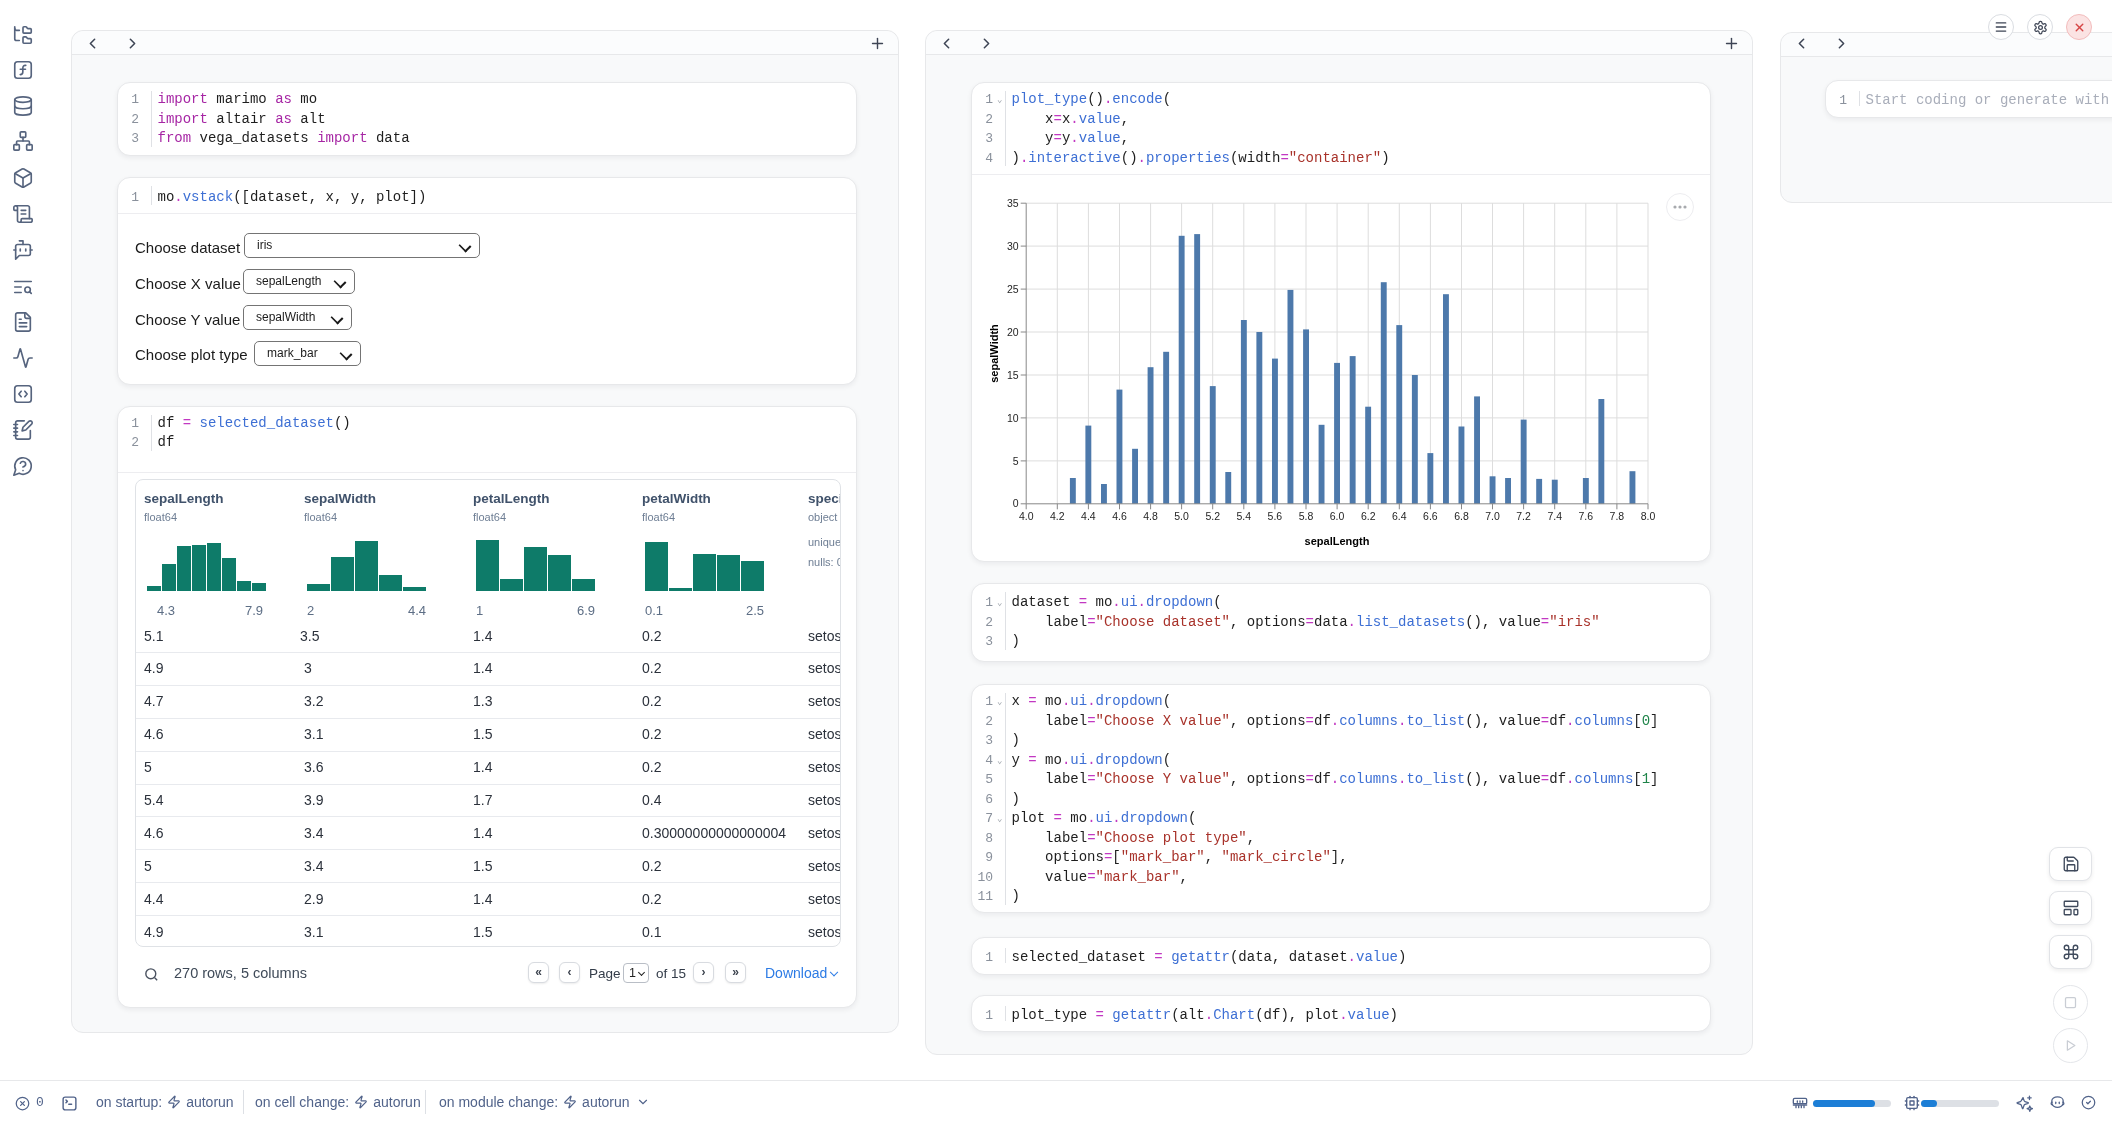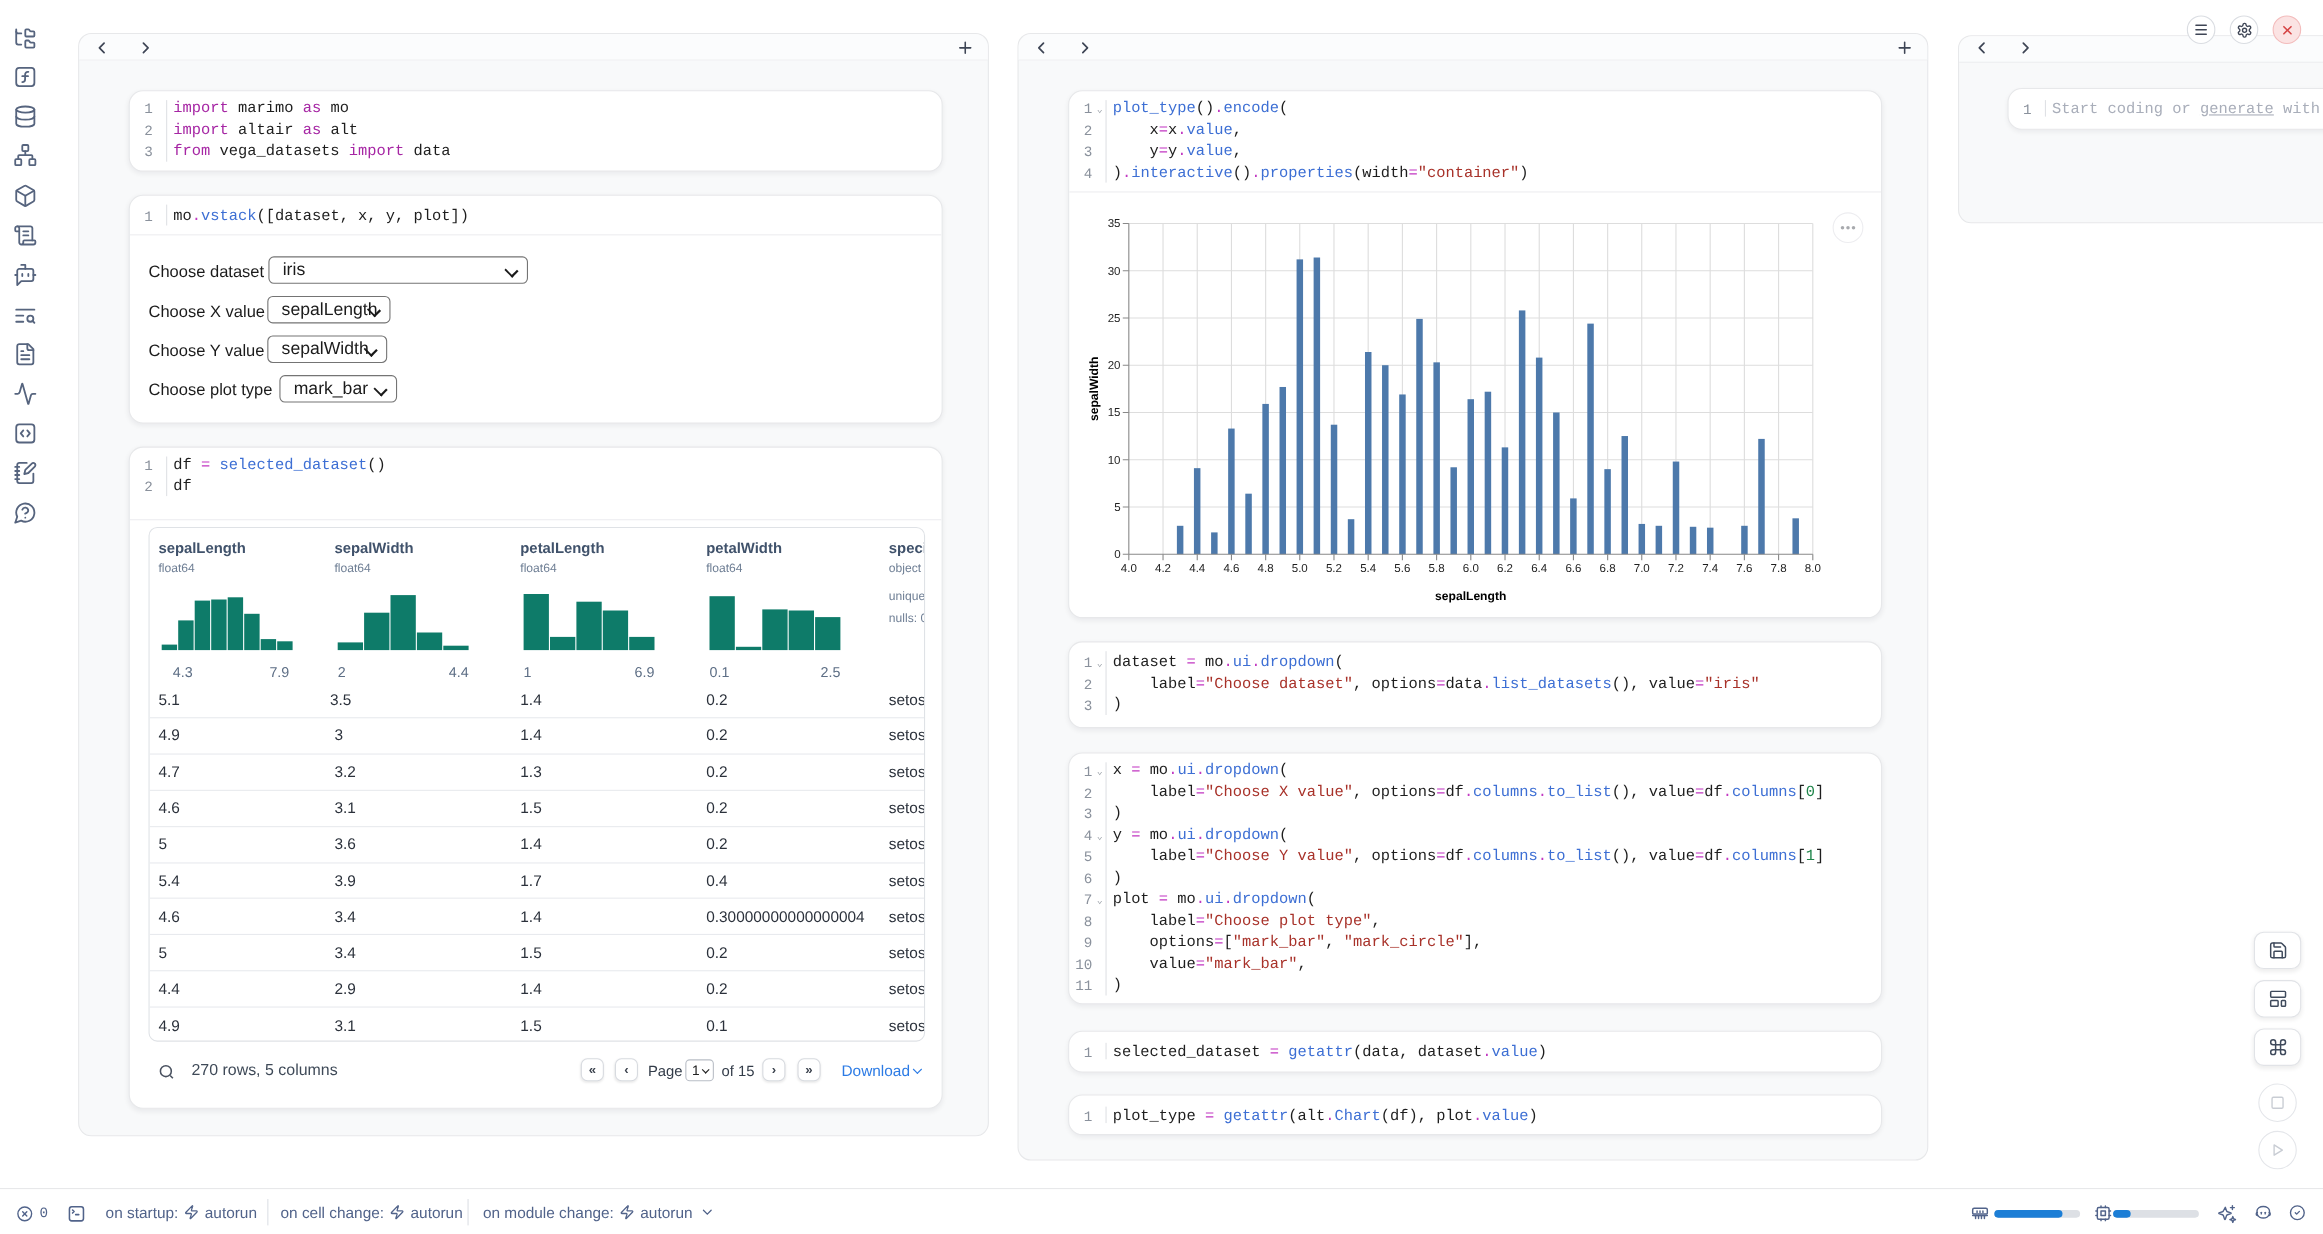--- a/index.html
+++ b/index.html
@@ -15,21 +15,21 @@
 .fold { position:absolute; left:25px; top:1px; color:#9aa0a8; font-size:9px; }
 .k { color:#a626a4; }
 .fn { color:#3d6fd4; }
 .op { color:#c238c2; }
 .st { color:#a8322a; }
 .nm { color:#1e8449; }
 .divider { border-top:1px solid #ededf0; }
 .out { position:relative; }
 .out > svg { display:block; }
 .icnbtn { position:absolute; border-radius:50%; background:#fff; border:1px solid #dadde2; display:flex; align-items:center; justify-content:center; }
-.sel { position:absolute; height:25px; background:#fff; border:1px solid #747474; border-radius:5px; font-size:16px; color:#1b1b1b; line-height:23px; padding-left:12px; }
+.sel { position:absolute; height:25px; background:#fff; border:1px solid #747474; border-radius:5px; font-size:12px; color:#1b1b1b; line-height:23px; padding-left:12px; }
 .sel:after { content:""; position:absolute; right:9px; top:7px; width:8px; height:8px; border-right:2px solid #1a1a1a; border-bottom:2px solid #1a1a1a; transform:rotate(45deg) scale(1,0.82); }
 #tablecard { position:absolute; left:17px; top:6.5px; width:706px; height:468px; background:#fff; border:1px solid #dfe2e6; border-radius:8px; overflow:hidden; }
 .th { position:absolute; font-size:13.5px; font-weight:bold; color:#40526b; }
 .tt { position:absolute; font-size:11px; color:#6e7e94; }
 .td { position:absolute; font-size:14px; color:#2b313b; }
 .rowline { position:absolute; left:0; width:706px; height:1px; background:#e8eaee; }
 .hbar { position:absolute; background:#0e7b69; }
 .hlab { position:absolute; font-size:13px; color:#5d6e85; }
 </style>
 </head>
@@ -487,21 +487,21 @@
   <div class="colhead">
     <svg style="position:absolute; left:12px; top:2px;" width="17" height="17" viewBox="0 0 24 24" fill="none" stroke="#3e4555" stroke-width="2.2" stroke-linecap="round" stroke-linejoin="round">
         <path d="m15 18-6-6 6-6"></path>
       </svg>
     <svg style="position:absolute; left:52px; top:2px;" width="17" height="17" viewBox="0 0 24 24" fill="none" stroke="#3e4555" stroke-width="2.2" stroke-linecap="round" stroke-linejoin="round">
         <path d="m9 18 6-6-6-6"></path>
       </svg>
   </div>
   <div class="cell" style="left:44px; top:47px; width:740px; height:38px;">
     <div class="code" style="padding:9.5px 0 5.5px 0;">
-      <div class="cl"><span class="ln">1</span><span style="color:#a9aeba;">Start coding or <span style="text-decoration:underline;">generate</span> with AI</span></div>
+      <div class="cl"><span class="ln">1</span><span style="color:#a9aeba;">Start coding or <span style="">generate</span> with AI</span></div>
       <div class="gut" style="top:10px; bottom:10px;"></div>
     </div>
   </div>
 </div>
 
 <div id="statusbar" style="position:absolute; left:0; top:1080px; width:2112px; height:42px; background:#fff; border-top:1px solid #e7e8ea;"></div>
 <svg style="position:absolute; left:15px; top:1096px;" width="15" height="15" viewBox="0 0 24 24" fill="none" stroke="#51638a" stroke-width="2" stroke-linecap="round">
     <circle cx="12" cy="12" r="10"></circle>
     <path d="m15 9-6 6"></path>
     <path d="m9 9 6 6"></path>

